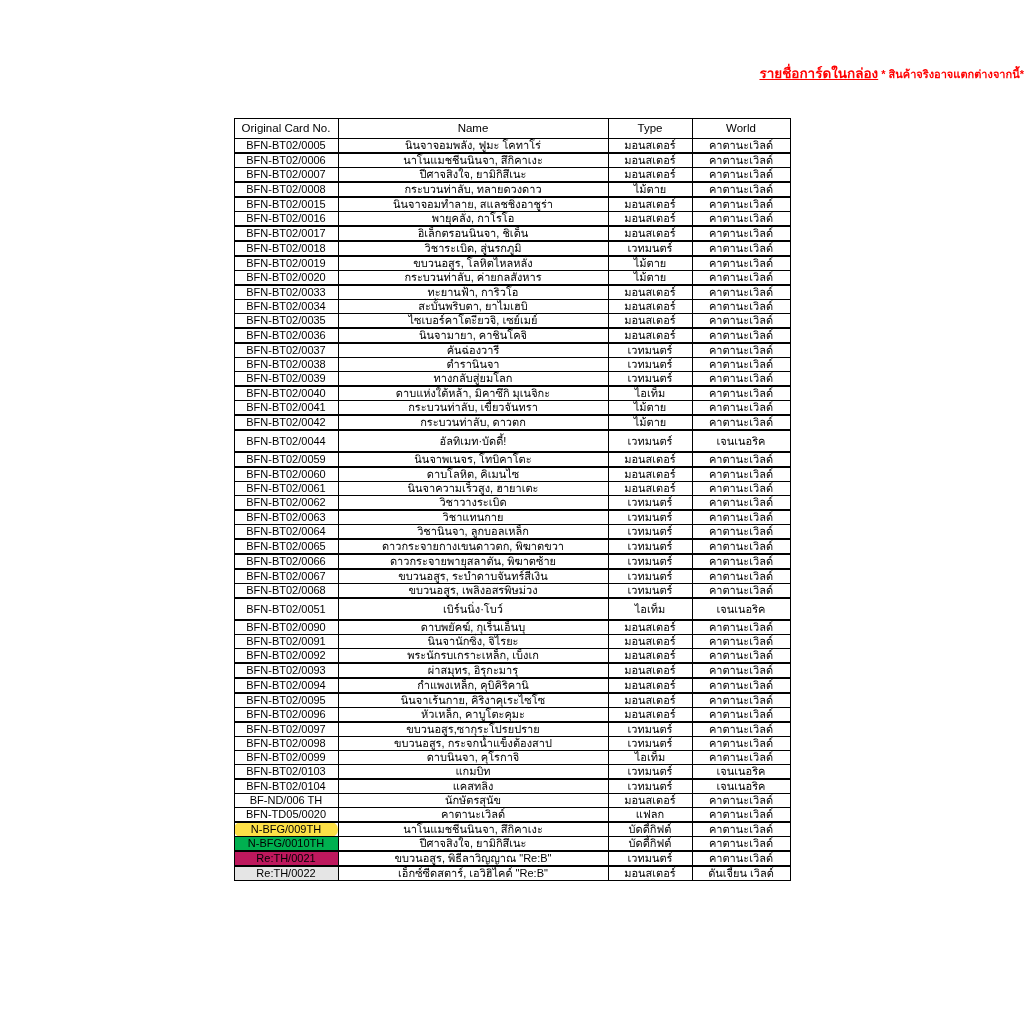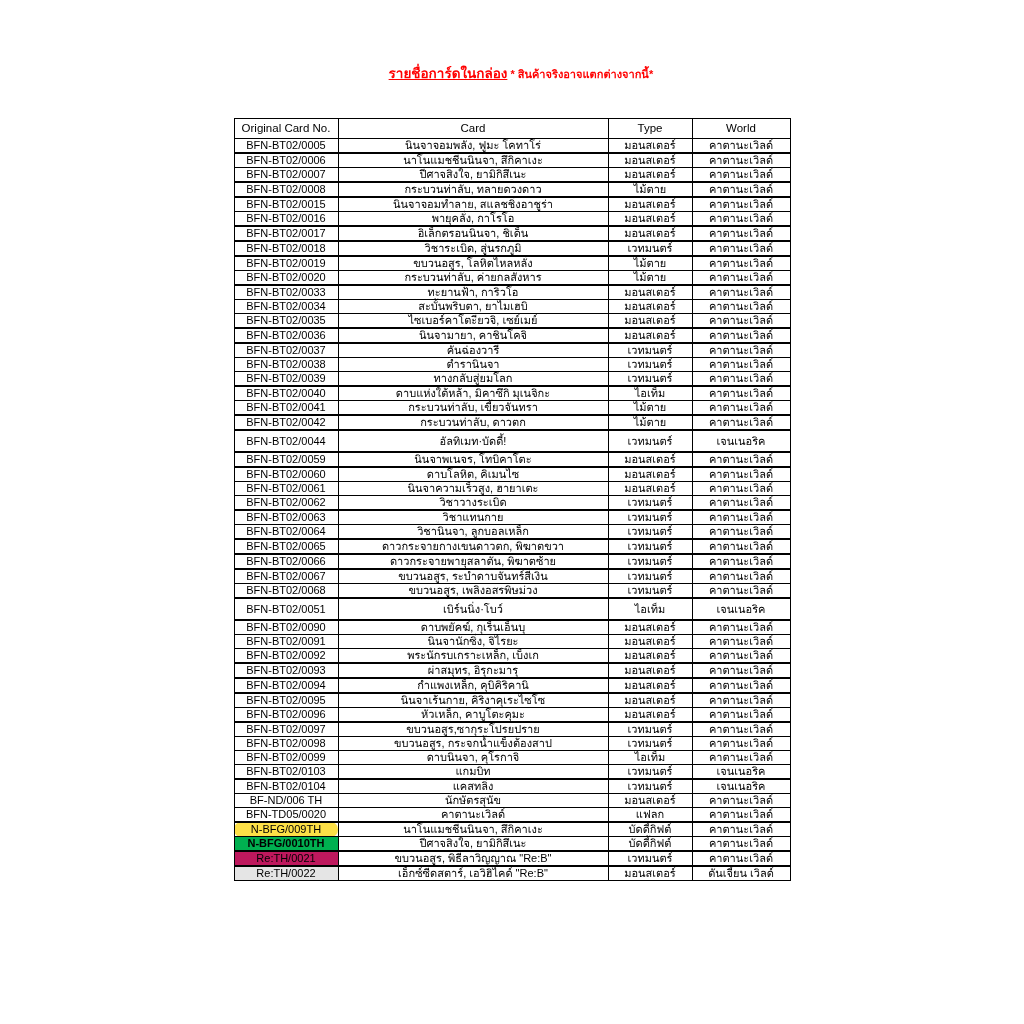--- a/index.html
+++ b/index.html
@@ -12,21 +12,21 @@
     color: #000000;
   }
   .page {
     width: 1024px;
     height: 1024px;
     overflow: hidden;
     position: relative;
   }
   .title-wrap {
     padding-top: 44px;
-    text-align: center;
+    text-align: right;
     white-space: pre;
     font-weight: bold;
   }
   .title-main {
     font-size: 13.5px;
     text-decoration: underline;
   }
   .title-note {
     font-size: 11px;
   }
@@ -71,21 +71,21 @@
   <table class="card-table" style="border-color: rgb(0, 0, 0);">
     <colgroup>
       <col class="c-no">
       <col class="c-name">
       <col class="c-type">
       <col class="c-world">
     </colgroup>
     <thead>
       <tr>
         <th>Original Card No.</th>
-        <th>Card</th>
+        <th>Name</th>
         <th>Type</th>
         <th>World</th>
       </tr>
     </thead>
     <tbody id="card-rows">
         <tr>
           <td>BFN-BT02/0005</td>
           <td>นินจาจอมพลัง, ฟูมะ โคทาโร่</td>
           <td>มอนสเตอร์</td>
           <td>คาตานะเวิลด์</td>
@@ -360,21 +360,21 @@
           <td>แฟลก</td>
           <td>คาตานะเวิลด์</td>
         </tr>
         <tr class="thick">
           <td style="background: #fde047; border-radius: 7px;">N-BFG/009TH</td>
           <td>นาโนแมชชีนนินจา, สึกิคาเงะ</td>
           <td>บัดดี้กิฟต์</td>
           <td>คาตานะเวิลด์</td>
         </tr>
         <tr>
-          <td style="background: rgb(0, 176, 80); font-weight: bold;">N-BFG/0010TH</td>
+          <td style="background: rgb(0, 176, 80);">N-BFG/0010TH</td>
           <td>ปีศาจสิงใจ, ยามิกิสึเนะ</td>
           <td>บัดดี้กิฟต์</td>
           <td>คาตานะเวิลด์</td>
         </tr>
         <tr class="thick">
           <td style="background: #be185d;">Re:TH/0021</td>
           <td>ขบวนอสูร, พิธีลาวิญญาณ "Re:B"</td>
           <td>เวทมนตร์</td>
           <td>คาตานะเวิลด์</td>
         </tr>

